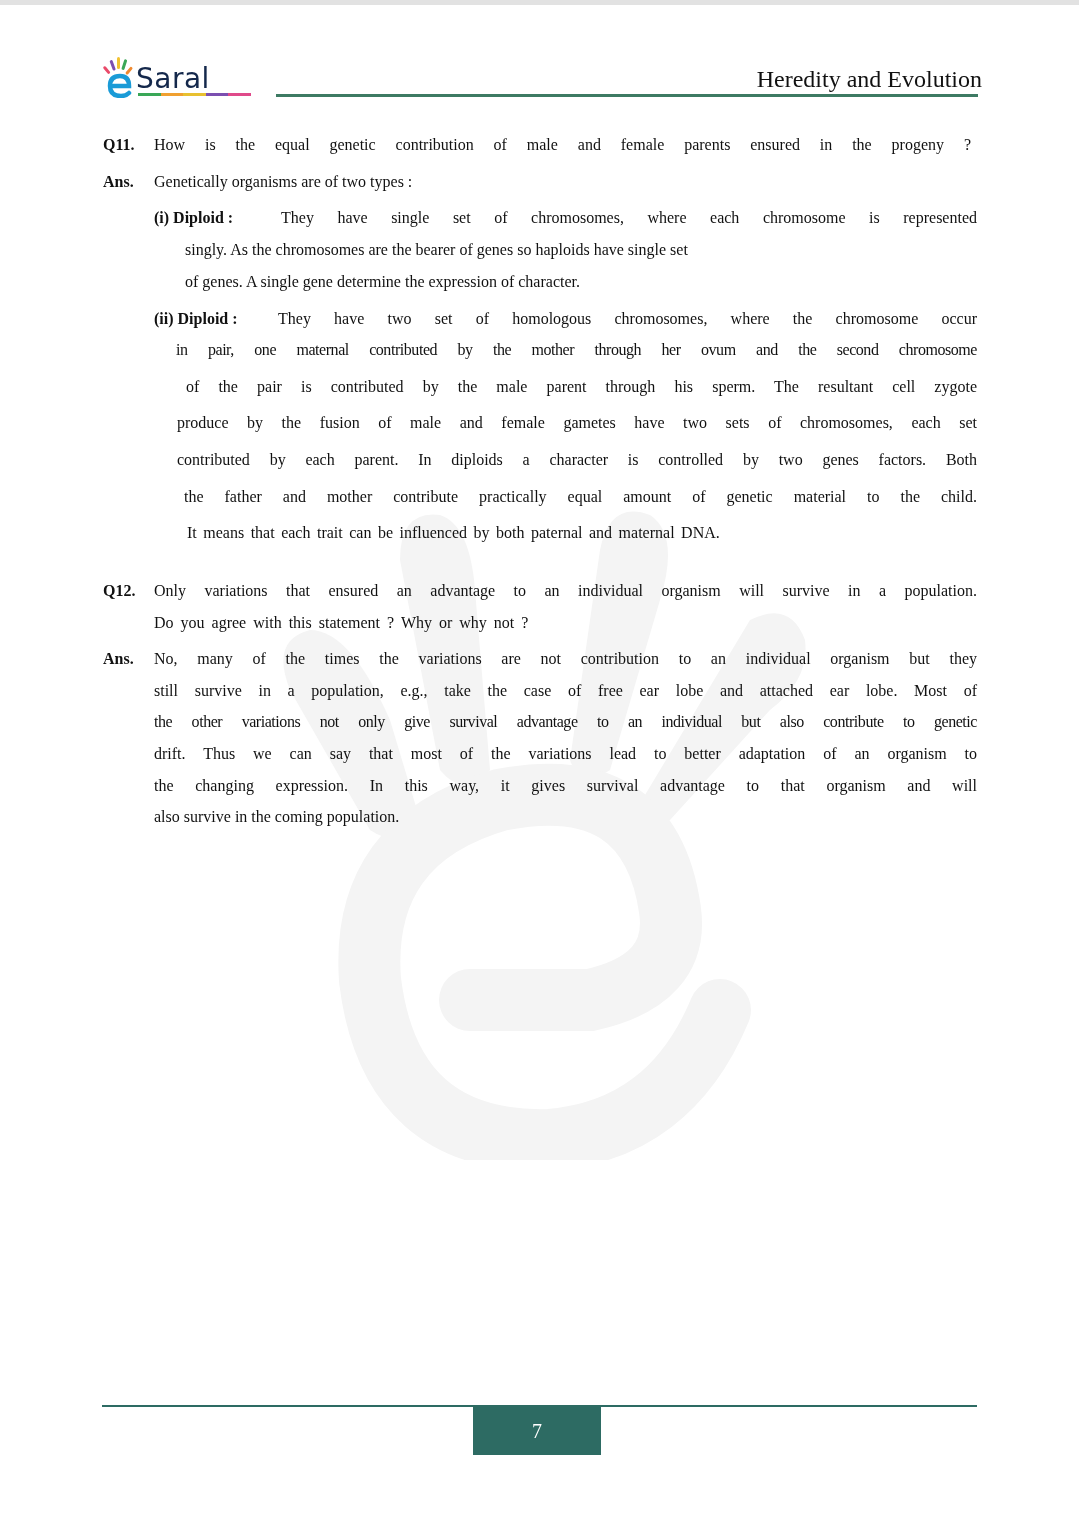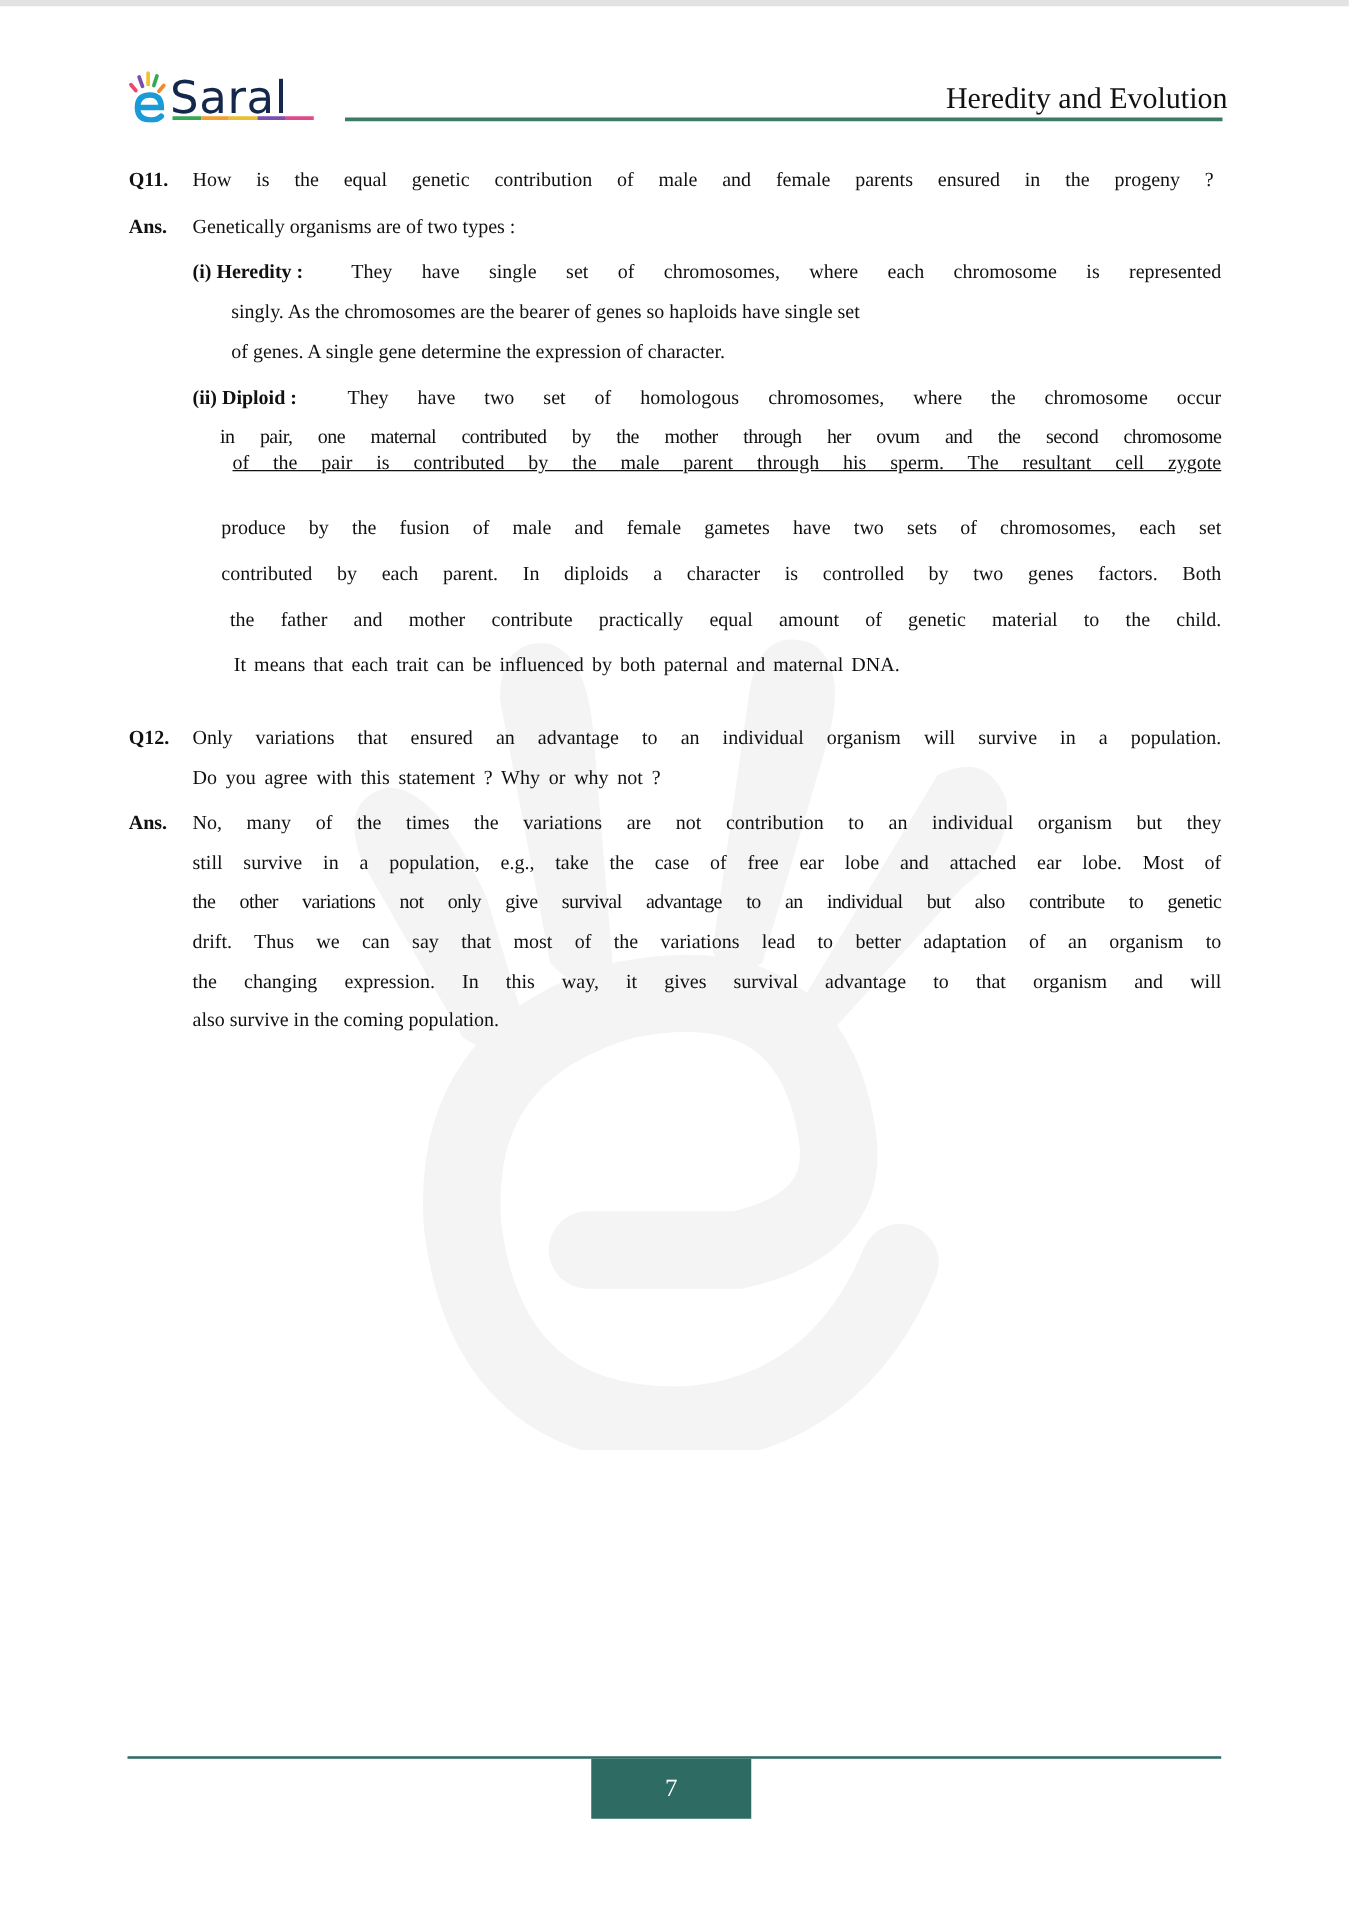--- a/index.html
+++ b/index.html
@@ -12,21 +12,21 @@
   .topbar { position: absolute; left: 0; top: 0; width: 1079px; height: 5px; background: #e2e2e2; }
 
   
   .watermark { position: absolute; left: 250px; top: 440px; width: 560px; height: 720px; z-index: 0; }
 
   
   .logo { position: absolute; left: 102px; top: 52px; height: 46px; display: flex; align-items: flex-end; }
   .logo-mark { width: 34px; height: 44px; position: relative; }
   .logo-text {
     font-family: "DejaVu Sans", "Liberation Sans", sans-serif; font-weight: 500;
-    font-size: 36px; line-height: 42px; color: #14284b; letter-spacing: 0.5px;
+    font-size: 28px; line-height: 42px; color: #14284b; letter-spacing: 0.5px;
     margin-left: 0px; position: relative; top: 2px;
   }
   .logo-underline { position: absolute; left: 36px; top: 41px; height: 3px; width: 113px; display: flex; }
   .logo-underline span { flex: 1; height: 3px; }
   .header-rule { position: absolute; left: 276px; top: 94px; width: 702px; height: 3px; background: #3d7a63; }
   .chapter-title { position: absolute; right: 97px; top: 66px; font-size: 24px; line-height: 26px; color: #111; }
 
   
   .content { position: absolute; left: 0; top: 0; width: 1079px; z-index: 1; }
   .line { position: absolute; font-size: 16px; line-height: 24px; white-space: nowrap; color: #111; }
@@ -80,29 +80,29 @@
 <div class="content">
 
   <div class="line" style="left:103px; top:133px;">
     <span class="lbl">Q11.</span>
   </div>
   <div class="line just" style="left:154px; top:133px; width:817px;">How is the equal genetic contribution of male and female parents ensured in the progeny ?</div>
 
   <div class="line lbl" style="left:103px; top:170px;">Ans.</div>
   <div class="line" style="left:154px; top:170px;">Genetically organisms are of two types :</div>
 
-  <div class="line lbl" style="left:154px; top:206px;">(i) Heredity :</div>
+  <div class="line lbl" style="left:154px; top:206px;">(i) Diploid :</div>
   <div class="line just" style="left:281px; top:206px; width:696px;">They have single set of chromosomes, where each chromosome is represented</div>
   <div class="line" style="left:185px; top:238px;">singly. As the chromosomes are the bearer of genes so haploids have single set</div>
   <div class="line" style="left:185px; top:270px;">of genes. A single gene determine the expression of character.</div>
 
   <div class="line lbl" style="left:154px; top:307px;">(ii) Diploid :</div>
   <div class="line just" style="left:278px; top:307px; width:699px;">They have two set of homologous chromosomes, where the chromosome occur</div>
   <div class="line just" style="left:176px; top:338px; width:801px; letter-spacing:-0.45px;">in pair, one maternal contributed by the mother through her ovum and the second chromosome</div>
-  <div class="line just" style="left:186px; top:359px; width:791px;text-decoration:underline;">of the pair is contributed by the male parent through his sperm. The resultant cell zygote</div>
+  <div class="line just" style="left:186px; top:375px; width:791px;">of the pair is contributed by the male parent through his sperm. The resultant cell zygote</div>
   <div class="line just" style="left:177px; top:411px; width:800px;">produce by the fusion of male and female gametes have two sets of chromosomes, each set</div>
   <div class="line just" style="left:177px; top:448px; width:800px;">contributed by each parent. In diploids a character is controlled by two genes factors. Both</div>
   <div class="line just" style="left:184px; top:485px; width:793px;">the father and mother contribute practically equal amount of genetic material to the child.</div>
   <div class="line" style="left:187px; top:521px; word-spacing:2.5px;">It means that each trait can be influenced by both paternal and maternal DNA.</div>
 
   <div class="line lbl" style="left:103px; top:579px;">Q12.</div>
   <div class="line just" style="left:154px; top:579px; width:823px;">Only variations that ensured an advantage to an individual organism will survive in a population.</div>
   <div class="line" style="left:154px; top:611px; word-spacing:3px;">Do you agree with this statement ? Why or why not ?</div>
 
   <div class="line lbl" style="left:103px; top:647px;">Ans.</div>

